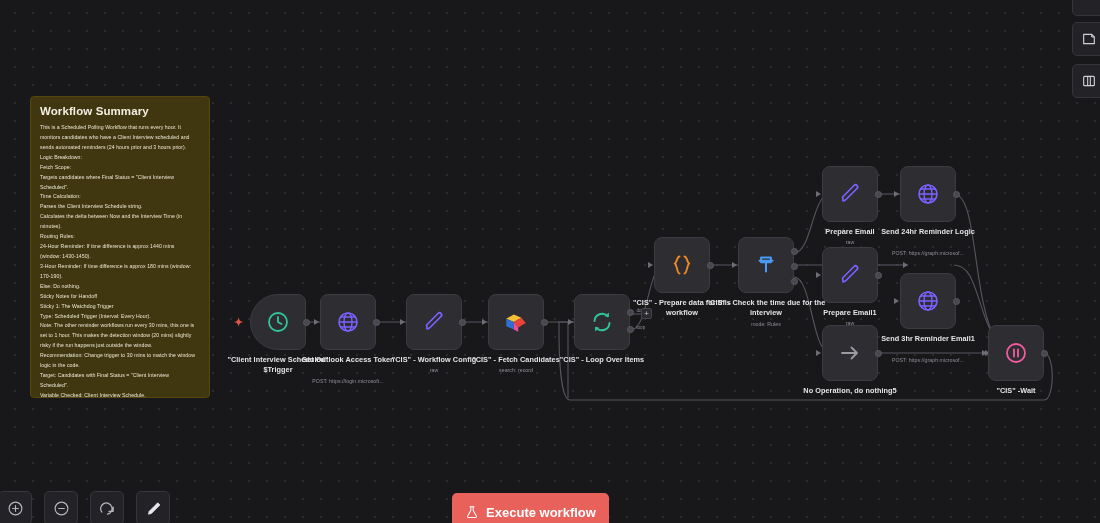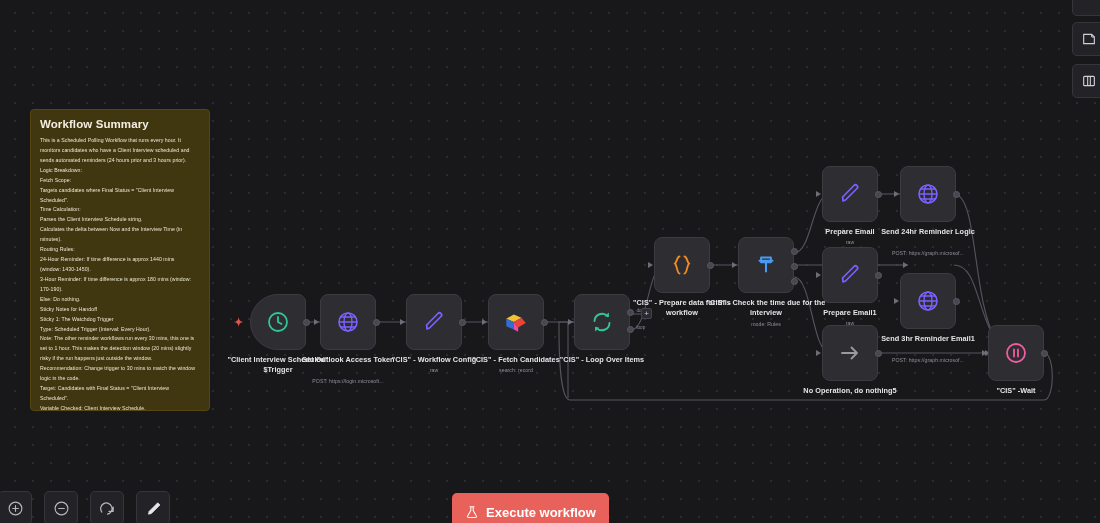--- a/index.html
+++ b/index.html
@@ -15,21 +15,21 @@
     background-color: #18181b;
     background-image: radial-gradient(circle, #2b2b31 1px, transparent 1px);
     background-size: 18px 18px;
     background-position: 6px 4px;
     overflow: hidden;
   }
 
   
   .sticky {
     position: absolute;
-    left: 30px; top: 109px;
+    left: 30px; top: 96px;
     width: 180px; height: 302px;
     background: #40360f;
     border: 1px solid #55480f;
     border-radius: 4px;
     padding: 8px 9px 15px 9px;
     overflow: hidden;
   }
   .sticky h1 {
     font-size: 11.5px;
     font-weight: bold;

